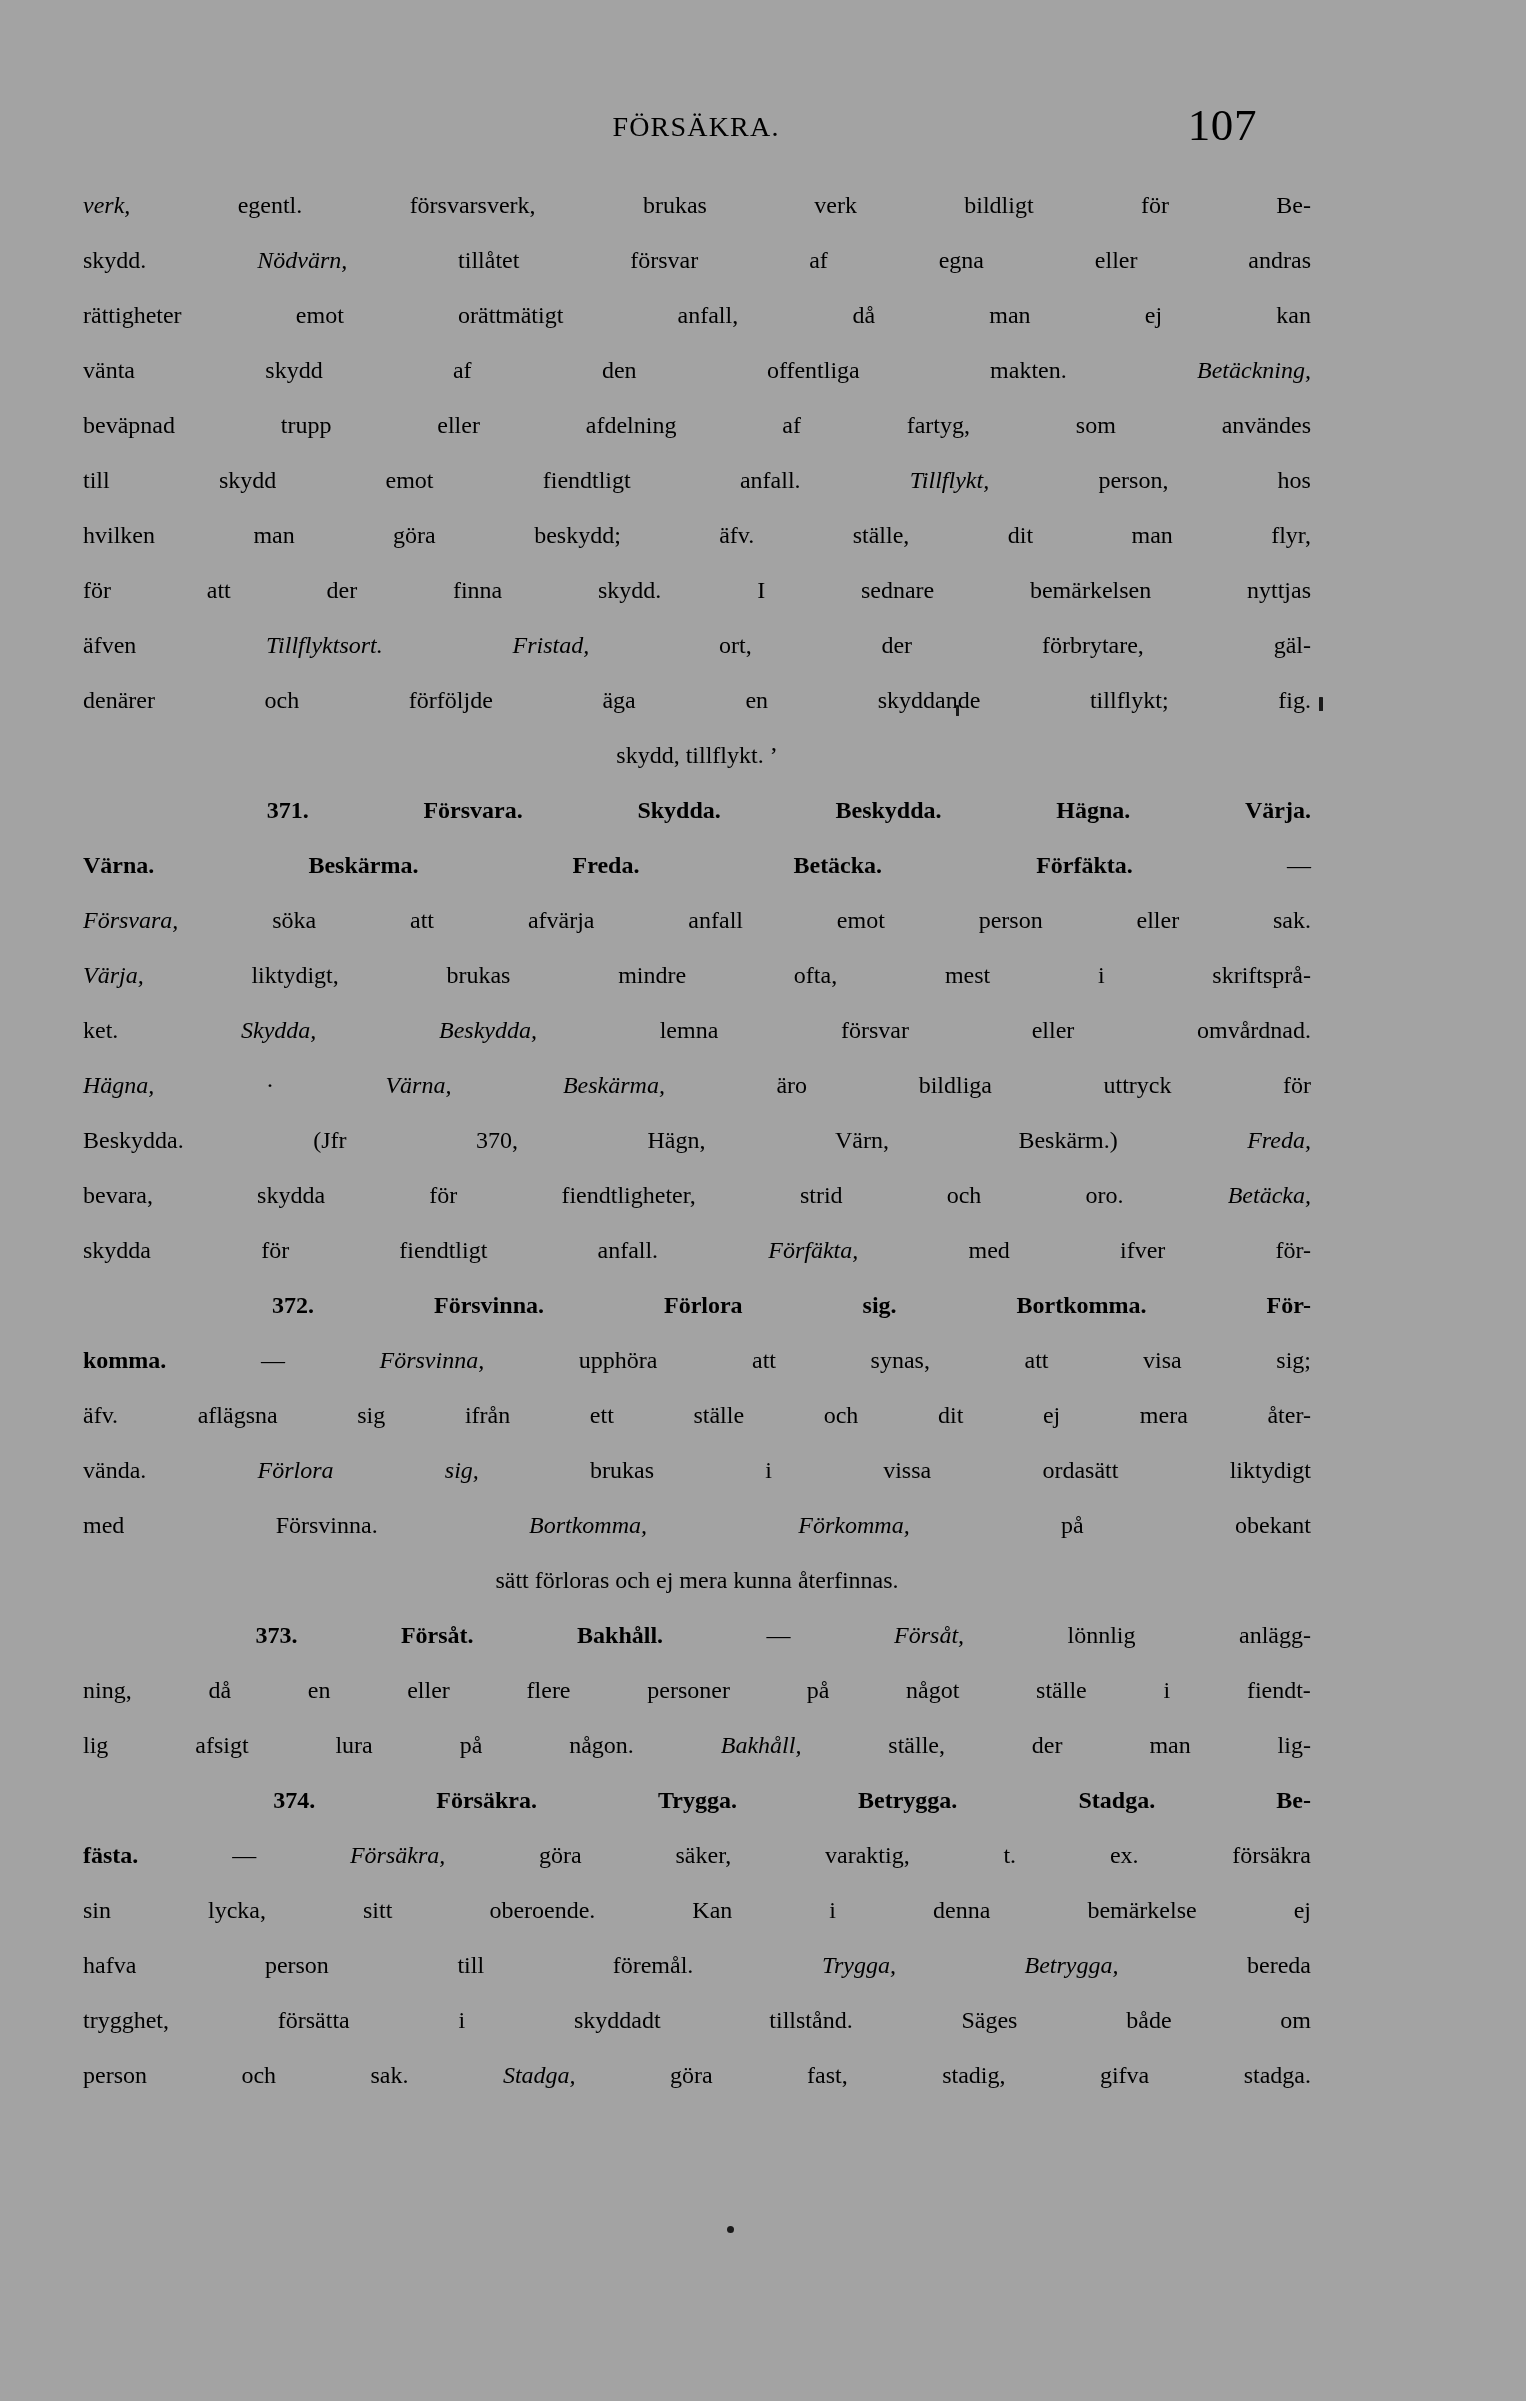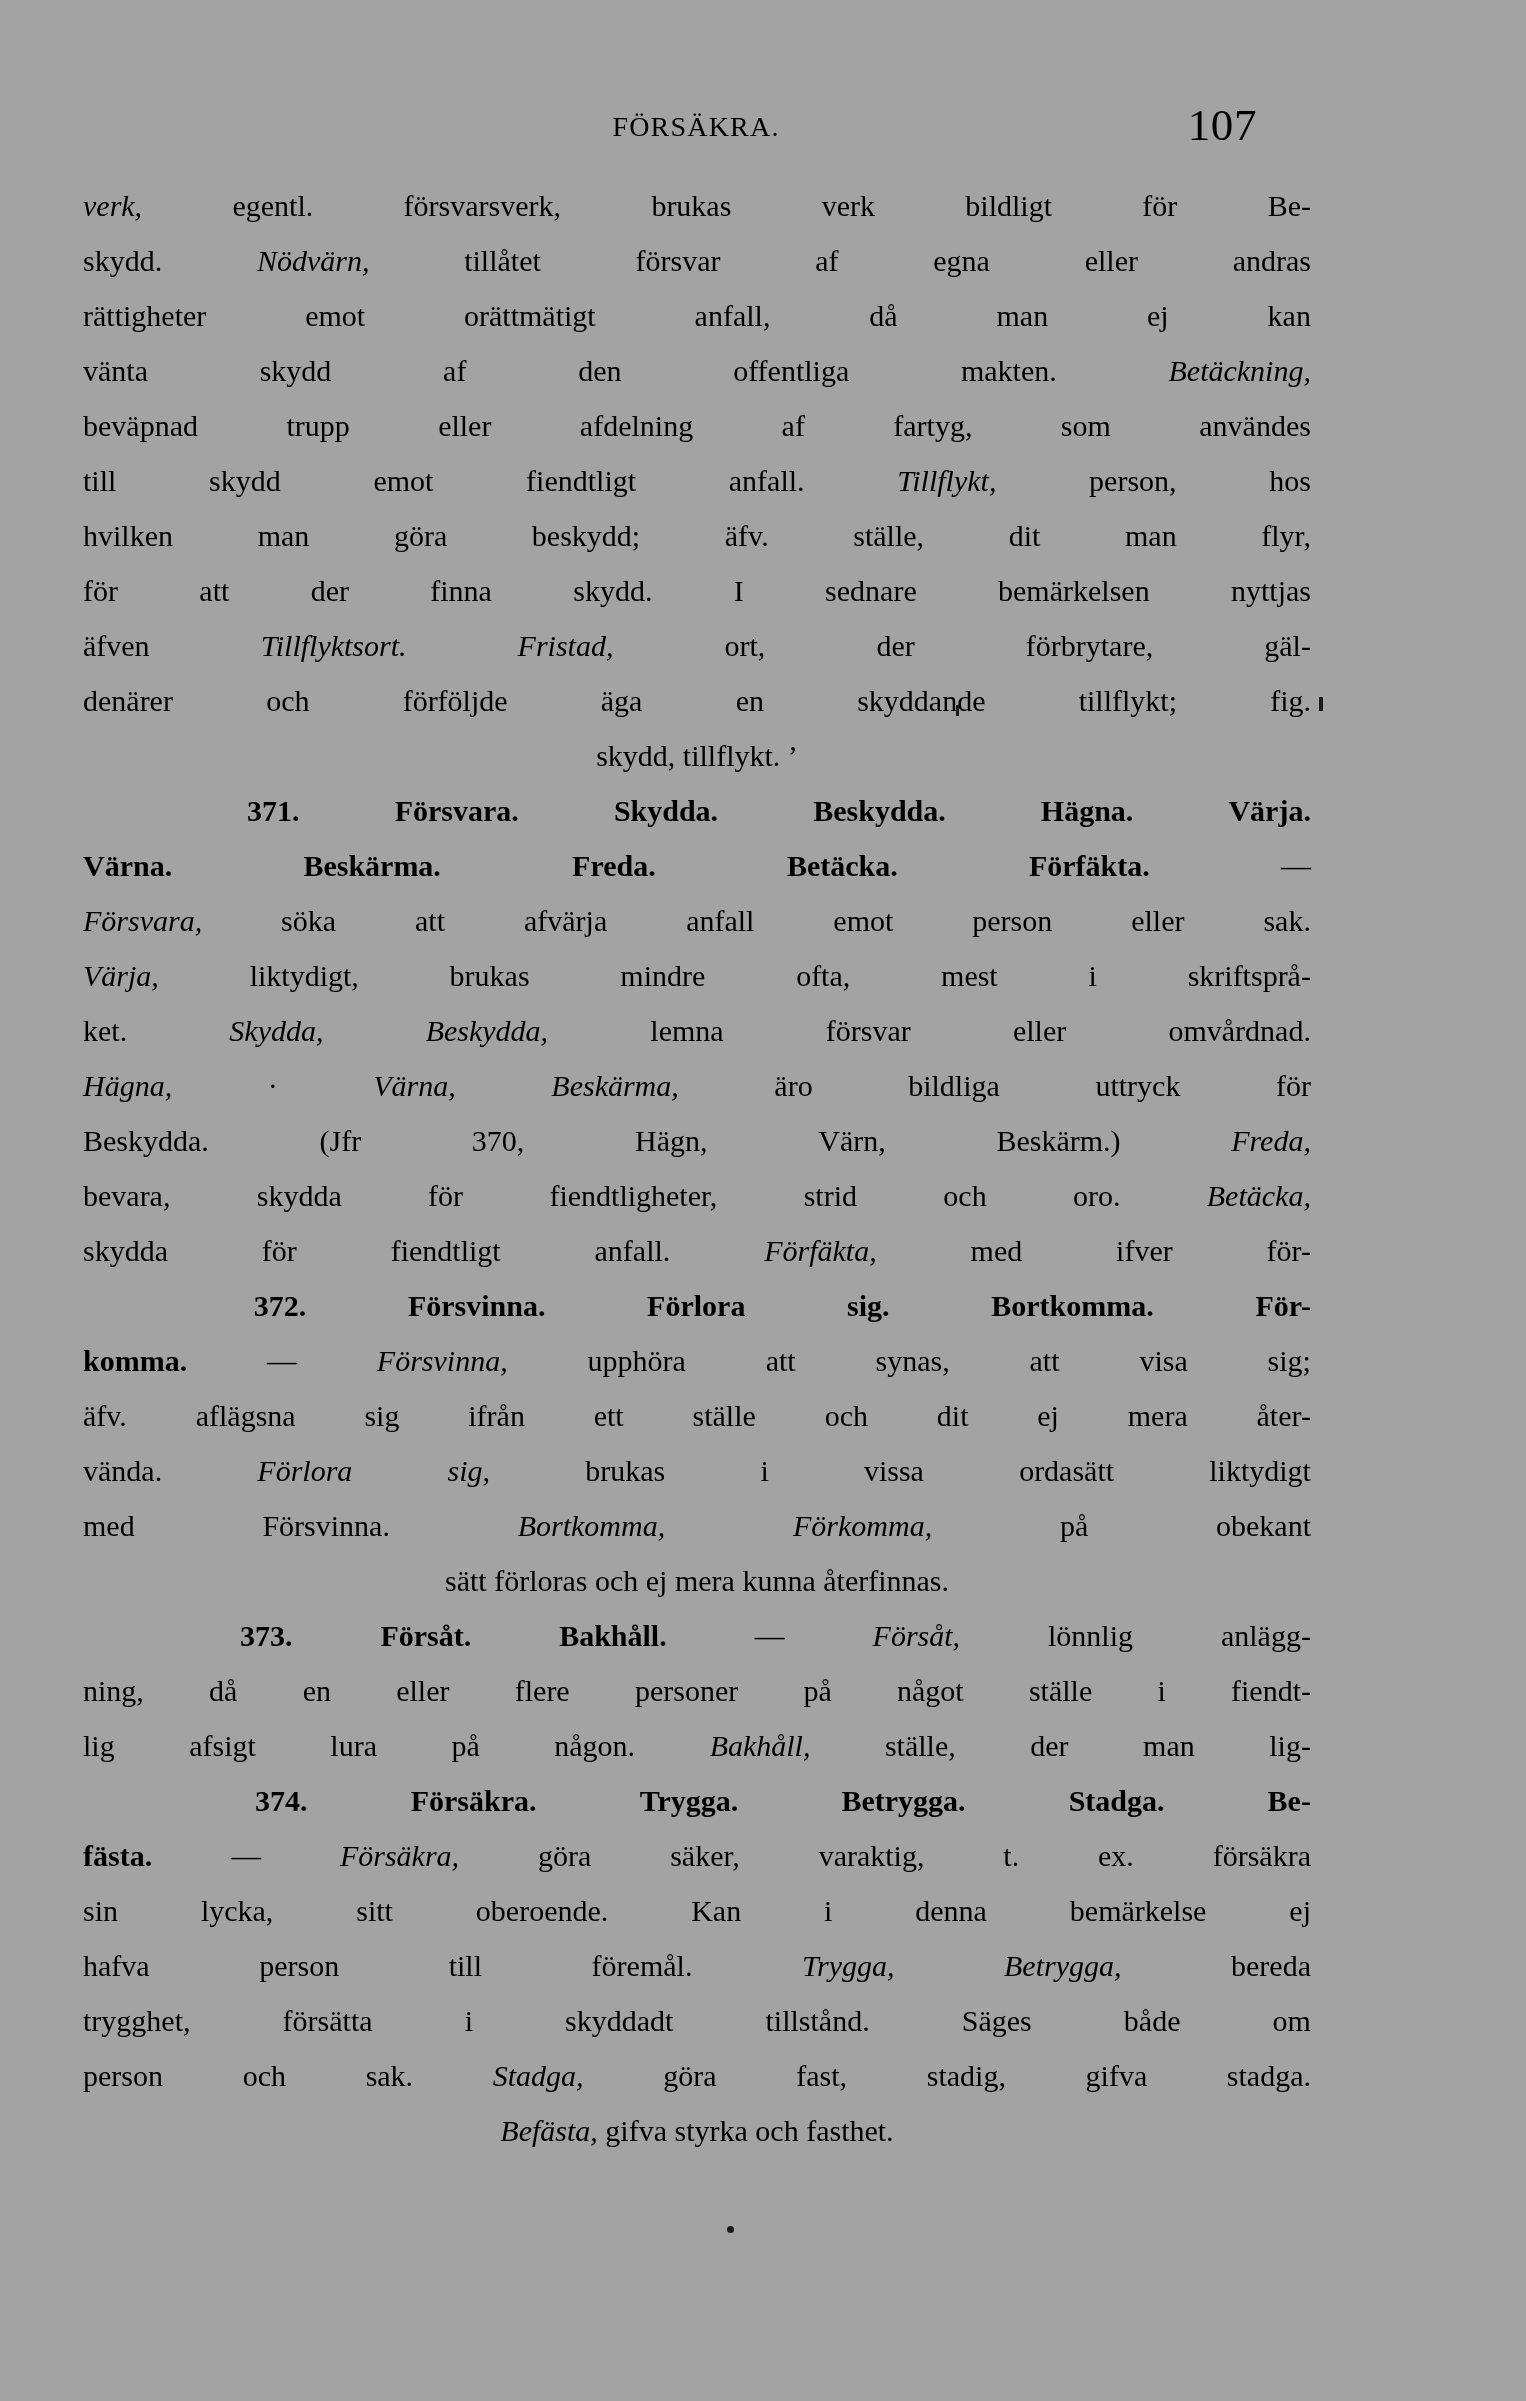--- a/index.html
+++ b/index.html
@@ -57,21 +57,21 @@
   .textblock {
     position: absolute;
     left: 83px;
     top: 178px;
     width: 1228px;
   }
 
   .line {
     position: relative;
     height: 55px;
-    font-size: 30px;
+    font-size: 24px;
     line-height: 55px;
     white-space: nowrap;
     letter-spacing: 0px;
   }
 
   
   .line.j {
     display: flex;
     justify-content: space-between;
     align-items: baseline;
@@ -432,21 +432,20 @@
         <span class="w">person</span>
         <span class="w">och</span>
         <span class="w">sak.</span>
         <i class="w">Stadga,</i>
         <span class="w">göra</span>
         <span class="w">fast,</span>
         <span class="w">stadig,</span>
         <span class="w">gifva</span>
         <span class="w">stadga.</span>
       </div>
-      <div class="line last"><i class="w">Befästa,</i> <span class="w">gifva</span> <span class="w">styrka</span> <span class="w">och</span> <span class="w">fasthet.</span></div>
     </div>
 
   <div class="speck" style="left:727px; top:2226px; width:7.4px; height:7.4px;"></div>
   <div class="speck" style="left:1319px; top:697px; width:4.3px; height:13.5px; border-radius:0.6px;"></div>
   <div class="speck" style="left:956px; top:705px; width:3.1px; height:11px; border-radius:0.6px;"></div>
 
 </div>
 
 
 </body></html>

